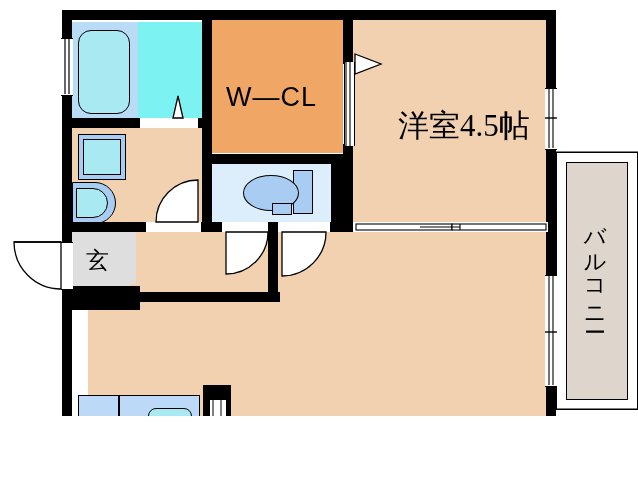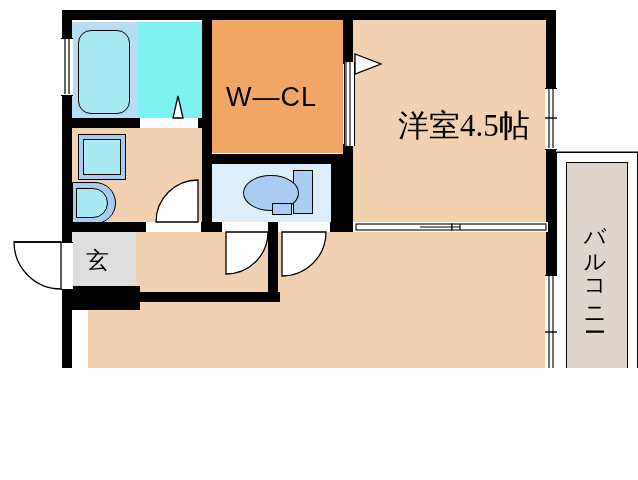--- a/index.html
+++ b/index.html
@@ -3,21 +3,21 @@
 <meta charset="utf-8">
 <style>
   html, body {
     margin: 0;
     padding: 0;
     background: #ffffff;
   }
   #plan-root {
     position: relative;
     width: 638px;
-    height: 368px;
+    height: 416px;
     background: #ffffff;
     font-family: "Liberation Sans", "DejaVu Sans", sans-serif;
     overflow: hidden;
   }
 
   
   .fill { position: absolute; }
 
   
   .wall { position: absolute; background: #000000; }

